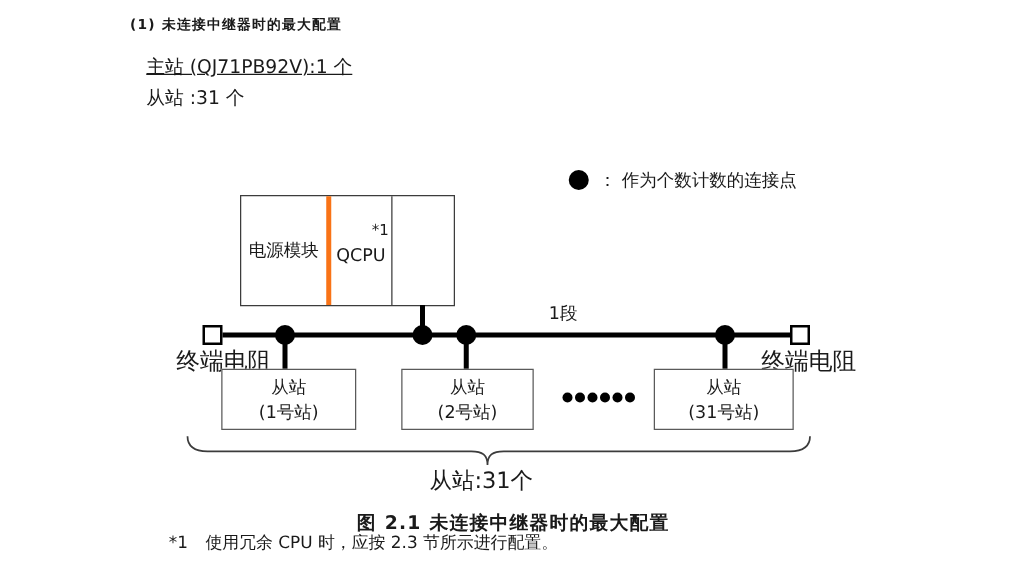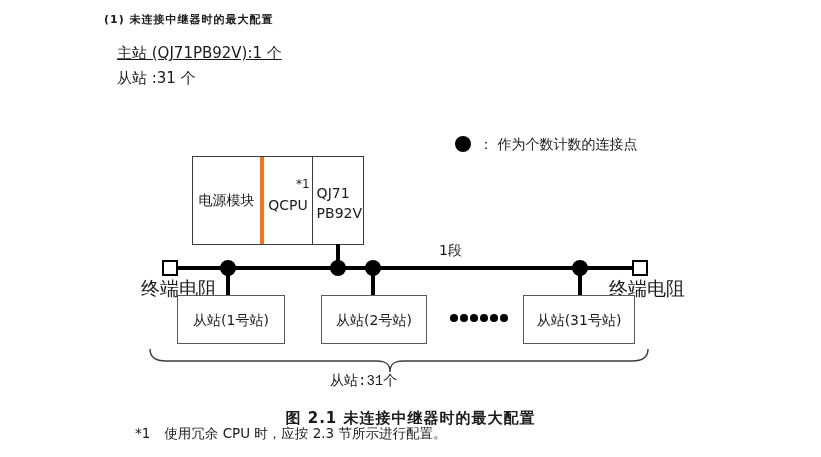--- a/index.html
+++ b/index.html
@@ -34,54 +34,50 @@
   .term-left{left:162px;top:260px;}
   .term-right{left:632px;top:260px;}
   .term-label{font-size:19px;}
   .term-label-left{left:141px;top:276px;}
   .term-label-right{left:609px;top:276px;}
 
   .dot{width:16px;height:16px;border-radius:50%;background:#000;}
   .drop{width:4px;background:#000;}
 
   .slave-box{border:1px solid #5a5a5a;background:#fff;box-sizing:border-box;
-    display:flex;flex-direction:row;align-items:center;justify-content:center;
+    display:flex;flex-direction:column;align-items:center;justify-content:center;
     font-size:14px;line-height:20px;text-align:center;}
   .slave1{left:177px;top:295px;width:108px;height:49px;}
   .slave2{left:321px;top:295px;width:106px;height:49px;}
   .slave31{left:523px;top:295px;width:112px;height:49px;}
 
   .ellipsis{left:450px;top:314px;display:flex;gap:2px;}
   .ellipsis span{width:8px;height:8px;border-radius:50%;background:#000;display:block;}
 
   .brace{left:148px;top:348px;}
-  .brace-label{left:330px;top:372px;width:110px;text-align:left;font-size:14px;font-family:Liberation Mono, monospace;}
+  .brace-label{left:330px;top:372px;width:110px;text-align:center;font-size:18px;}
 
   .caption{left:0;top:397px;width:821px;text-align:center;font-size:15px;font-weight:bold;letter-spacing:1px;margin-top:12px;}
   .footnote{left:135px;top:425px;font-size:13.5px;}
   .footnote .fn-marker{margin-right:14px;}
 </style>
 </head>
 <body>
 
 <div class="page">
 
   <div class="abs doc-title">(1) 未连接中继器时的最大配置</div>
   <div class="abs hline1">主站 (QJ71PB92V):1 个</div>
   <div class="abs hline2">从站 :31 个</div>
 
   <div class="abs master-box">
     <div class="mcell mcell1">电源模块</div>
     <div class="mcell mcell2">
       <span class="note">*1</span>
       <span class="cpu">QCPU</span>
-    </div>
-    <div class="mcell mcell3">
-      <span class="l1">QJ71</span>
-      <span class="l2">PB92V</span>
     </div>
   </div>
 
   <div class="abs legend-dot"></div>
   <div class="abs legend-text">：  作为个数计数的连接点</div>
 
   <div class="abs seg-label">1段</div>
 
   <div class="abs bus"></div>
   <div class="abs term-sq term-left"></div>

